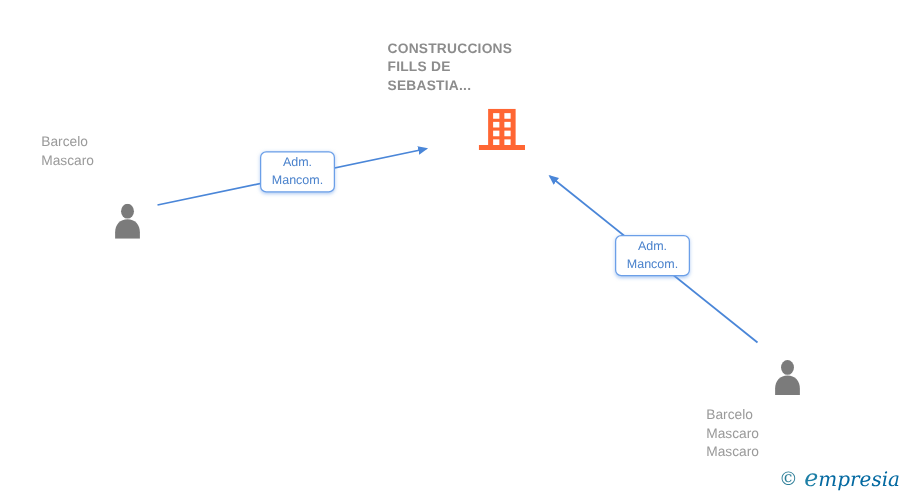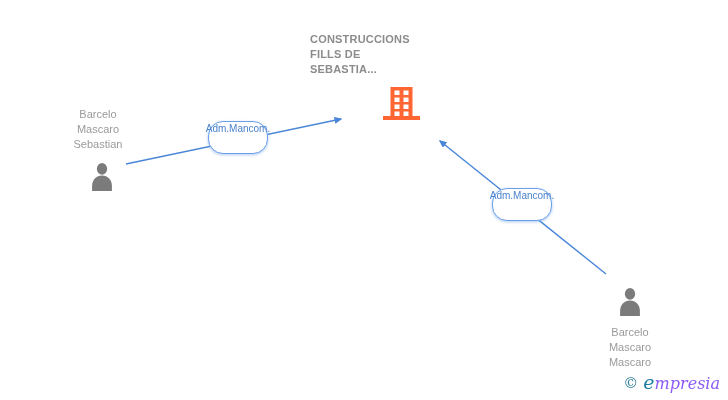--- a/index.html
+++ b/index.html
@@ -17,59 +17,59 @@
   .company-title {
     left: 310px; top: 32px; width: 182px;
     text-align: left;
     font-size: 11px; font-weight: bold;
     color: #8c8c8c;
     line-height: 15px;
     letter-spacing: 0.2px;
   }
   .person-name {
     width: 130px;
-    text-align: center;
     font-size: 11px;
     color: #9a9a9a;
     line-height: 15px;
   }
   .person-name-left  { left: 33px;  top: 107px; }
   .person-name-right { left: 565px; top: 325px; }
 
   .person-icon-left  { left: 89px;  top: 163px; width: 26px; height: 28px; }
   .person-icon-right { left: 617px; top: 288px; width: 26px; height: 28px; }
   .building-icon     { left: 383px; top: 87px;  width: 37px; height: 33px; }
 
   .edge-label {
     width: 58px; height: 31px;
     background: #ffffff;
     border: 1.5px solid #6b9fe8;
-    border-radius: 15px;
+    border-radius: 5px;
     box-shadow: 0 1px 3px rgba(107, 159, 232, 0.55);
     color: #4a82cc;
     font-size: 10px;
     line-height: 14px;
     text-align: center;
     display: flex;
+    flex-direction: column;
     justify-content: center;
   }
   .edge-label-left  { left: 208px; top: 121px; }
   .edge-label-right { left: 492px; top: 188px; }
 
   .watermark {
     right: 8px; bottom: 7px;
     font-family: "DejaVu Serif", serif;
     font-style: italic;
     font-size: 16px;
     white-space: nowrap;
     line-height: 18px;
   }
   .wm-copy  { color: #2e7f99; font-style: normal; font-size: 15px; vertical-align: 1px; }
   .wm-init  { color: #1d7fa6; font-size: 19px; }
-  .wm-rest  { color: #8b5cf6; }
+  .wm-rest  { color: #0369a1; }
 </style>
 </head>
 <body>
 
 <div id="canvas">
 
   <svg id="arrow-layer" viewBox="0 0 728 400" xmlns="http://www.w3.org/2000/svg">
     <defs>
       <marker id="arrowhead" markerWidth="9" markerHeight="8" refX="6.5" refY="3.5" orient="auto" markerUnits="userSpaceOnUse">
         <path d="M0,0 L8,3.5 L0,7 Z" fill="#4a86d8"></path>
@@ -94,21 +94,20 @@
     <rect x="20.5" y="10.5" width="5" height="4.5" fill="#ffffff"></rect>
     <rect x="11.5" y="17.5" width="5" height="4.5" fill="#ffffff"></rect>
     <rect x="20.5" y="17.5" width="5" height="4.5" fill="#ffffff"></rect>
     <rect x="11.5" y="24.5" width="5" height="4.5" fill="#ffffff"></rect>
     <rect x="20.5" y="24.5" width="5" height="4.5" fill="#ffffff"></rect>
   </svg>
 
   <div class="abs person-name person-name-left">
     <div>Barcelo</div>
     <div>Mascaro</div>
-    <div>Sebastian</div>
   </div>
 
   <svg class="abs person-icon-left" viewBox="0 0 24 26" xmlns="http://www.w3.org/2000/svg">
     <ellipse cx="12" cy="5.5" rx="4.8" ry="5.5" fill="#7b7b7b"></ellipse>
     <path d="M12 11.5 C6.6 11.5 2.8 15.4 2.8 21.2 L2.8 26 L21.2 26 L21.2 21.2 C21.2 15.4 17.4 11.5 12 11.5 Z" fill="#7b7b7b"></path>
   </svg>
 
   <svg class="abs person-icon-right" viewBox="0 0 24 26" xmlns="http://www.w3.org/2000/svg">
     <ellipse cx="12" cy="5.5" rx="4.8" ry="5.5" fill="#7b7b7b"></ellipse>
     <path d="M12 11.5 C6.6 11.5 2.8 15.4 2.8 21.2 L2.8 26 L21.2 26 L21.2 21.2 C21.2 15.4 17.4 11.5 12 11.5 Z" fill="#7b7b7b"></path>

